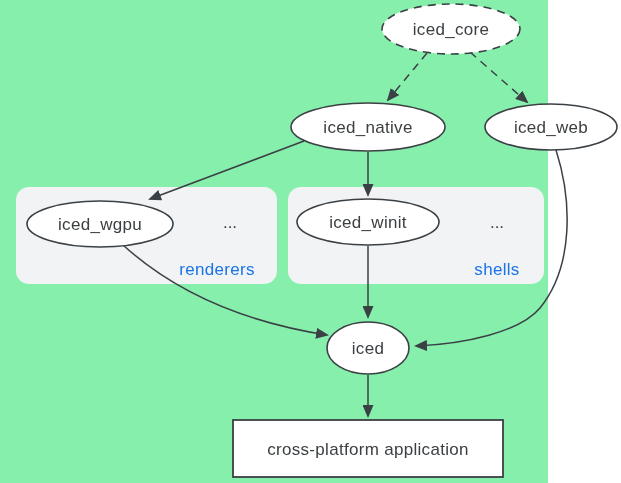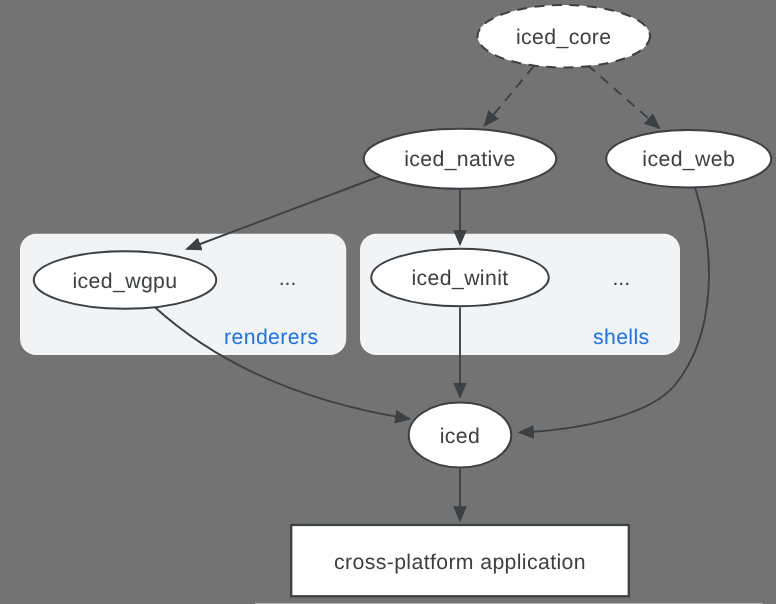--- a/index.html
+++ b/index.html
@@ -2,23 +2,23 @@
 <html><head>
 <meta charset="utf-8">
 <style>
   html, body {
     margin: 0;
     padding: 0;
     background: #ffffff;
   }
   .stage {
     position: relative;
-    width: 621px;
+    width: 548px;
     height: 483px;
-    background: #737373;
+    background: #86efac;
     font-family: "Liberation Sans", sans-serif;
   }
   svg { display: block; }
   .group-box {
     fill: #f1f3f4;
     stroke: none;
   }
   .node-shape {
     fill: #ffffff;
     stroke: #3b4045;

